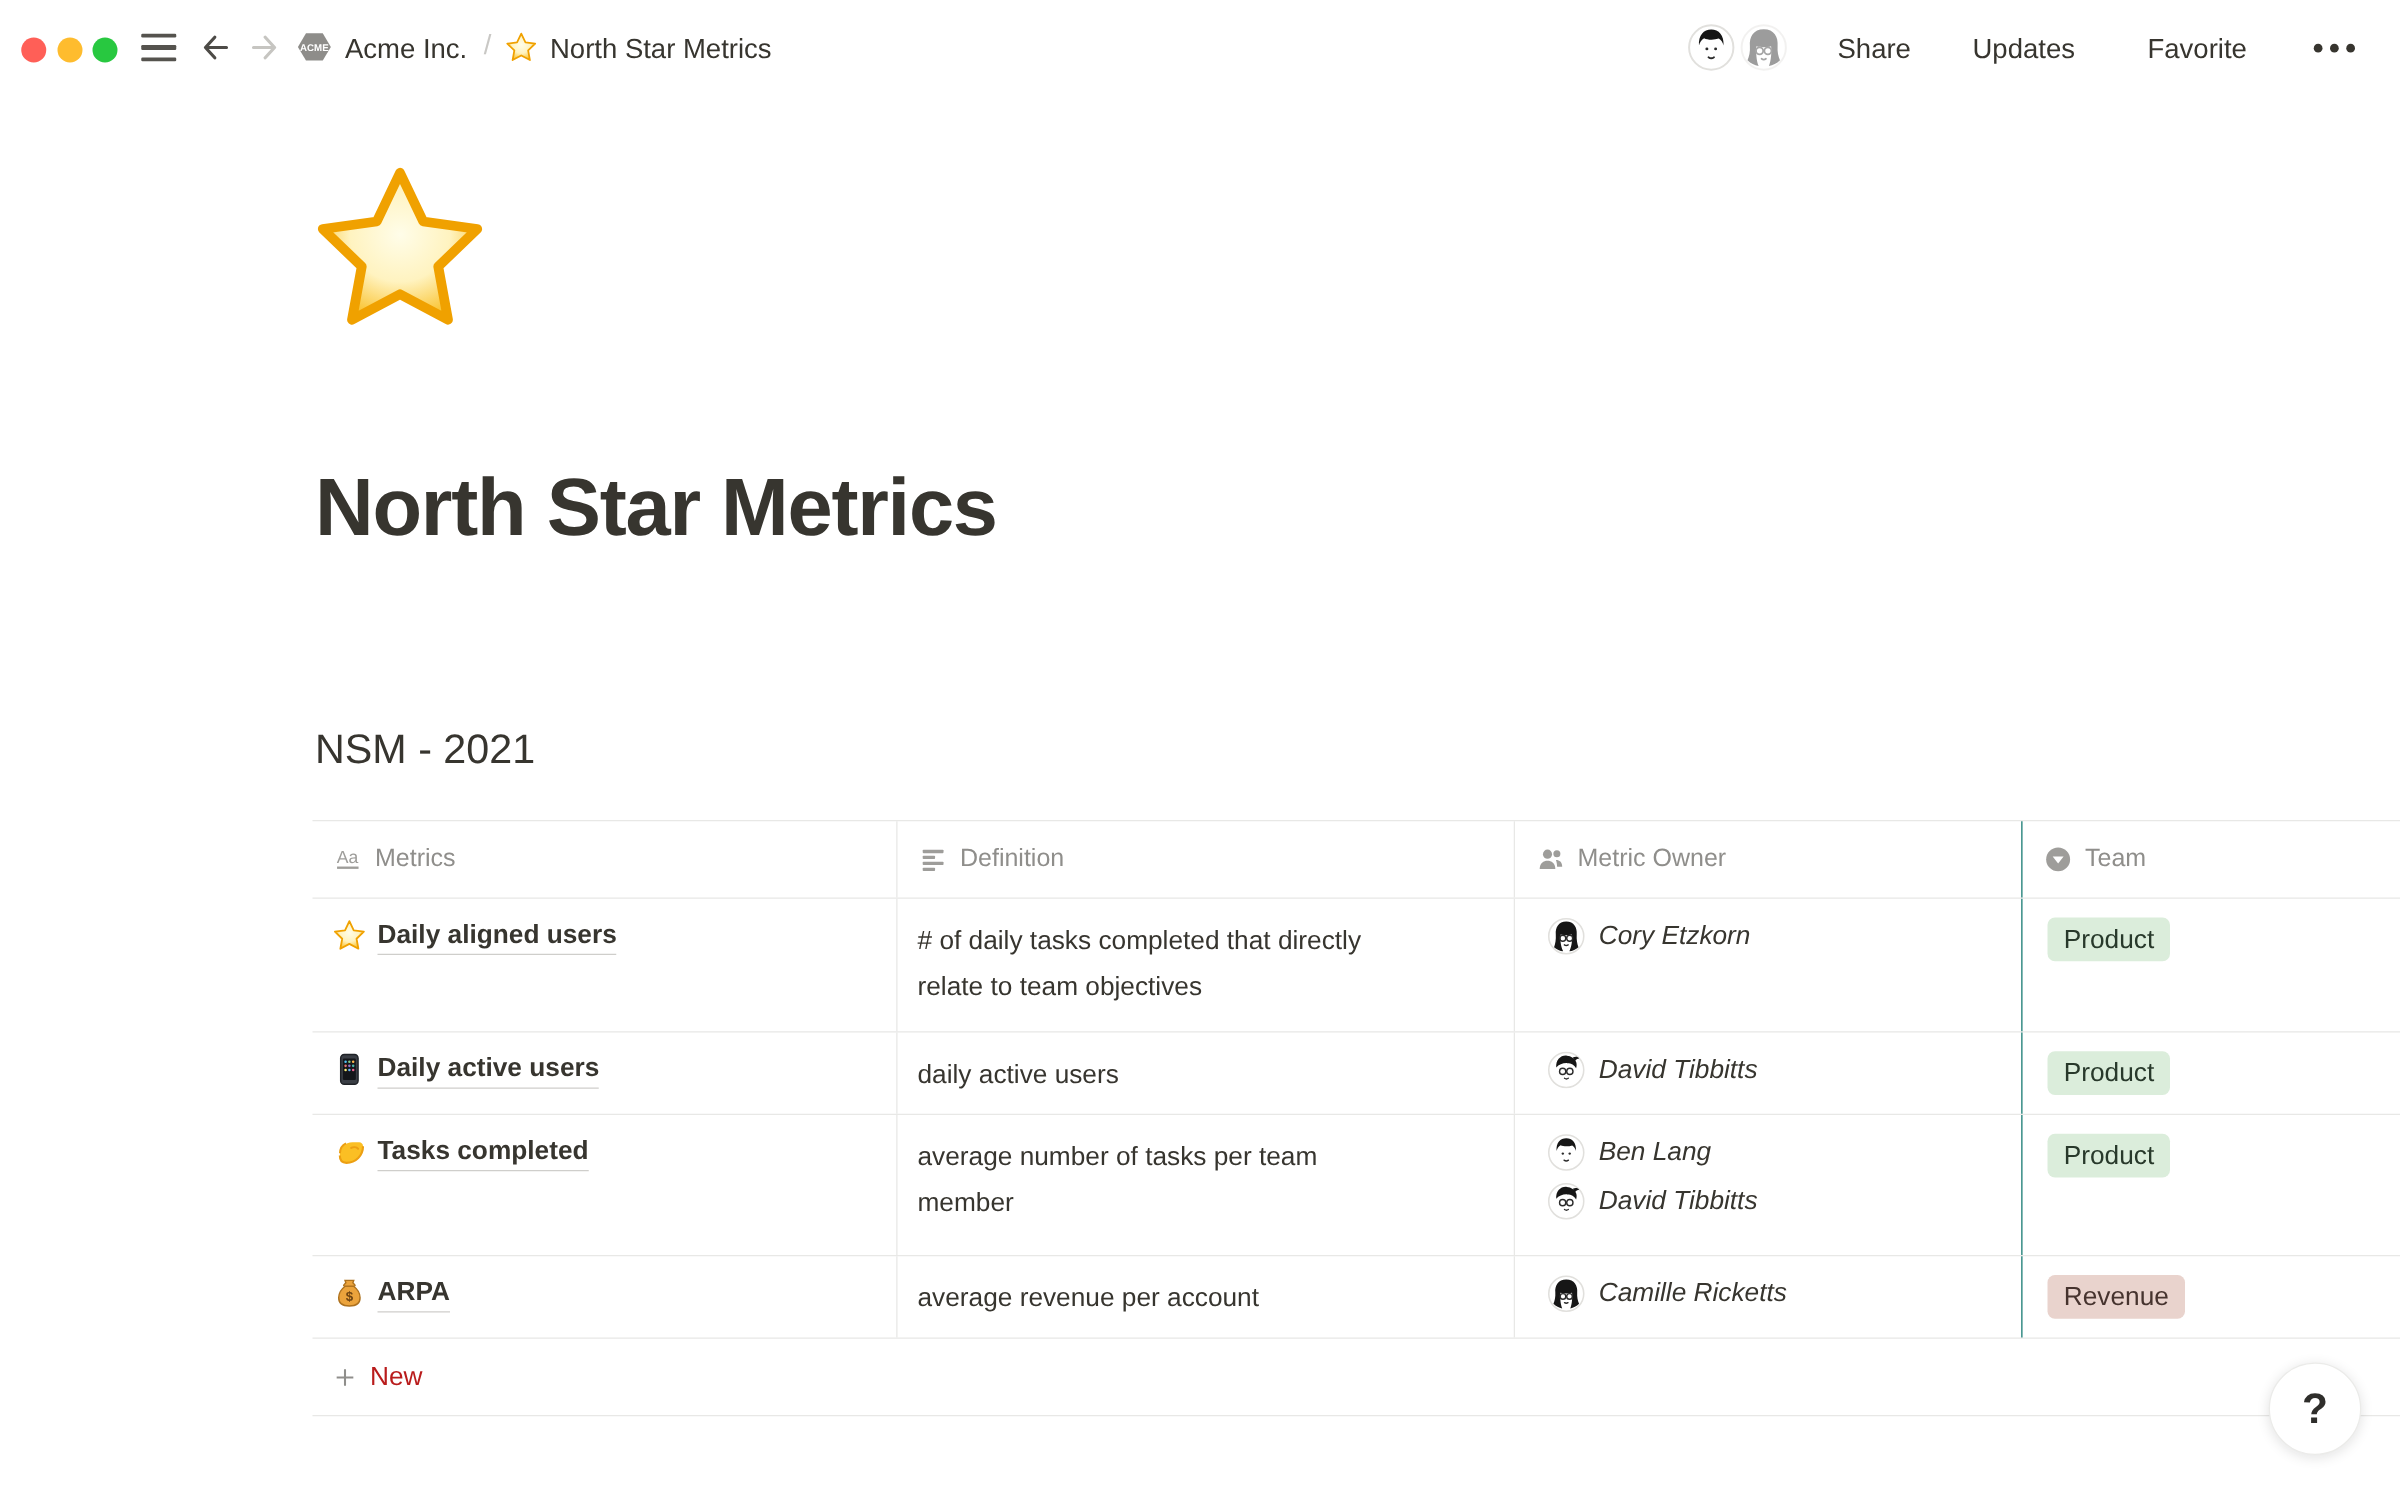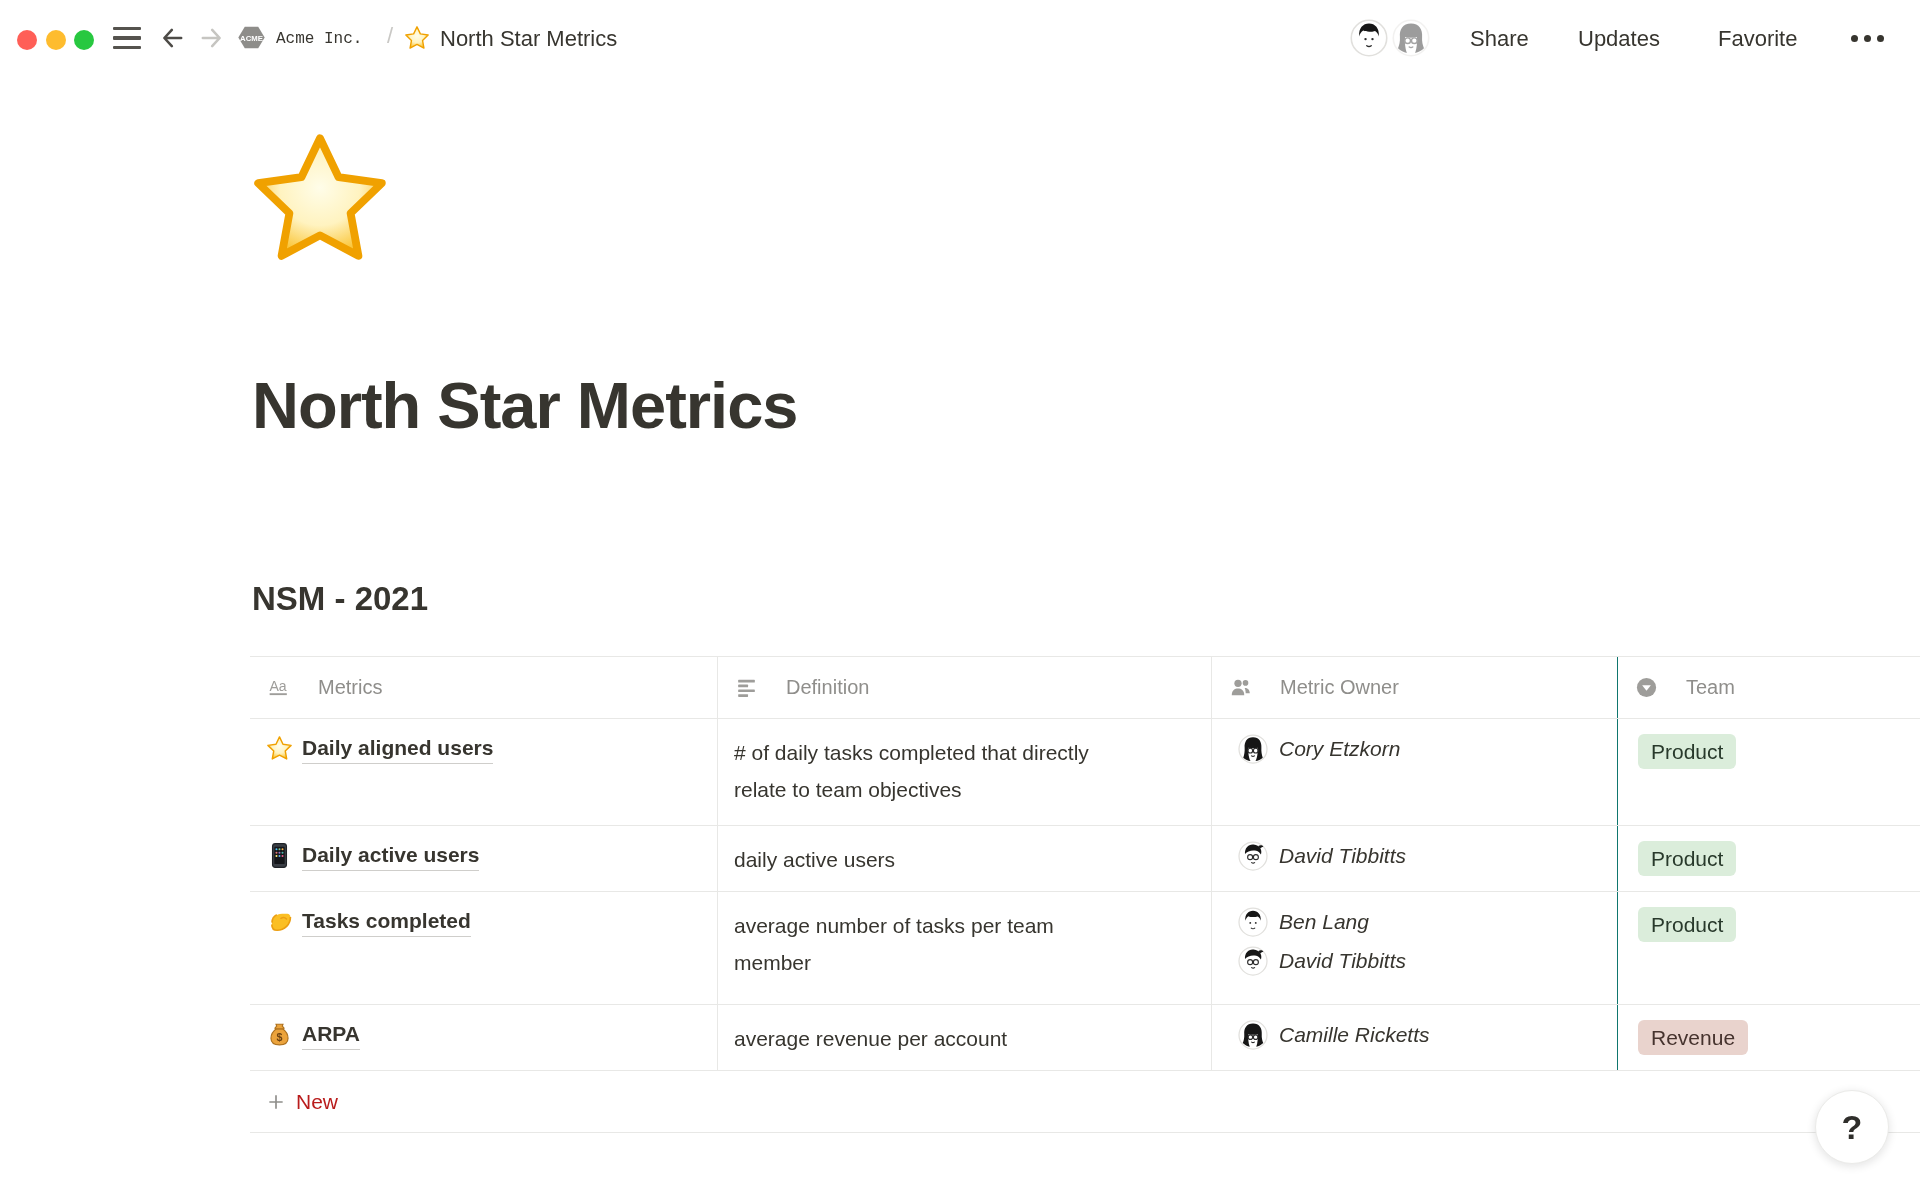--- a/index.html
+++ b/index.html
@@ -8,51 +8,51 @@
 
   
   .topbar { position:absolute; top:0; left:0; width:1920px; height:76px; background:#fff; }
   .traffic { position:absolute; top:30px; width:20px; height:20px; border-radius:50%; }
   .t-close { left:17px; } .t-min { left:46px; } .t-zoom { left:74px; }
   .hamburger { position:absolute; left:113px; top:27px; width:28px; height:22px; cursor:pointer; }
   .hamburger i { display:block; width:28px; height:3.2px; background:#55534e; border-radius:1px; margin-bottom:6.2px; }
   .navbtn { position:absolute; top:24px; width:28px; height:28px; }
   .nav-back { left:159px; } .nav-fwd { left:197px; }
   .crumb-logo { position:absolute; left:236px; top:22px; width:31px; height:31px; }
-  .crumb-ws { position:absolute; left:276px; top:25px; font-size:16px; line-height:28px; cursor:pointer;font-family:Liberation Mono, monospace; }
+  .crumb-ws { position:absolute; left:276px; top:25px; font-size:22px; line-height:28px; cursor:pointer; }
   .crumb-sep { position:absolute; left:387px; top:23px; font-size:22px; color:#c9c8c5; }
   .crumb-star { position:absolute; left:404px; top:25px; width:26px; height:26px; }
   .crumb-page { position:absolute; left:440px; top:25px; font-size:22px; line-height:28px; cursor:pointer; }
   .collab { position:absolute; top:19px; width:38px; height:38px; border-radius:50%; }
   .collab-1 { left:1350px; z-index:2; } .collab-2 { left:1392px; opacity:.42; }
   .tb-action { position:absolute; top:24px; font-size:22px; line-height:30px; cursor:pointer; }
   .a-share { left:1470px; } .a-updates { left:1578px; } .a-favorite { left:1718px; }
   .more { position:absolute; left:1851px; top:35px; display:flex; gap:6px; cursor:pointer; }
   .more i { width:7px; height:7px; border-radius:50%; background:#37352f; }
 
   
   .page-icon { position:absolute; left:248px; top:128px; width:144px; height:144px; cursor:pointer; }
   .page-icon svg { width:144px; height:144px; }
   .page-title { position:absolute; left:252px; top:364px; font-size:65px; font-weight:700;
     letter-spacing:-1px; line-height:84px; }
-  .section-heading { position:absolute; left:252px; top:580px; font-size:33px; font-weight:700; }
+  .section-heading { position:absolute; left:252px; top:580px; font-size:33px; font-weight:400; }
 
   
   .tbl { position:absolute; left:250px; top:656px; width:1670px; }
   .trow { display:flex; border-bottom:1px solid #e8e8e6; }
   .thead { height:63px; border-top:1px solid #e8e8e6; }
   .th { display:flex; align-items:center; padding:0 16px; font-size:20px; color:#8f8e8b; cursor:pointer; }
   .td { padding:15px 16px 0 16px; font-size:21px; }
   .col0 { width:468px; border-right:1px solid #e8e8e6; }
   .col1 { width:494px; border-right:1px solid #e8e8e6; }
   .col2 { width:406px; border-right:1px solid #0f766e; }
   .col3 { flex:1; border-right:none; }
   .icn { display:inline-flex; flex:none; }
   .icn svg { width:100%; height:100%; }
-  .th .icn { width:25px; height:25px; margin-right:27px; }
+  .th .icn { width:25px; height:25px; margin-right:9px; }
   .cell-metric { display:flex; align-items:flex-start; }
   .cell-metric .icn { width:27px; height:27px; margin-right:9px; margin-top:1px; }
   .metric-link { font-weight:700; border-bottom:1.5px solid #cfcecb; padding-bottom:2px;
     line-height:27px; cursor:pointer; }
   .def-text { display:block; max-width:398px; line-height:37px; }
   .owner-item { display:flex; align-items:center; margin-bottom:9px; cursor:pointer;font-style:italic; }
   .owner-item .icn { width:30px; height:30px; margin-right:11px; }
   .owner-name { font-size:21px; line-height:30px; }
   .td.col2 { padding-left:26px; }
   .td.col3 { padding-left:20px; }

